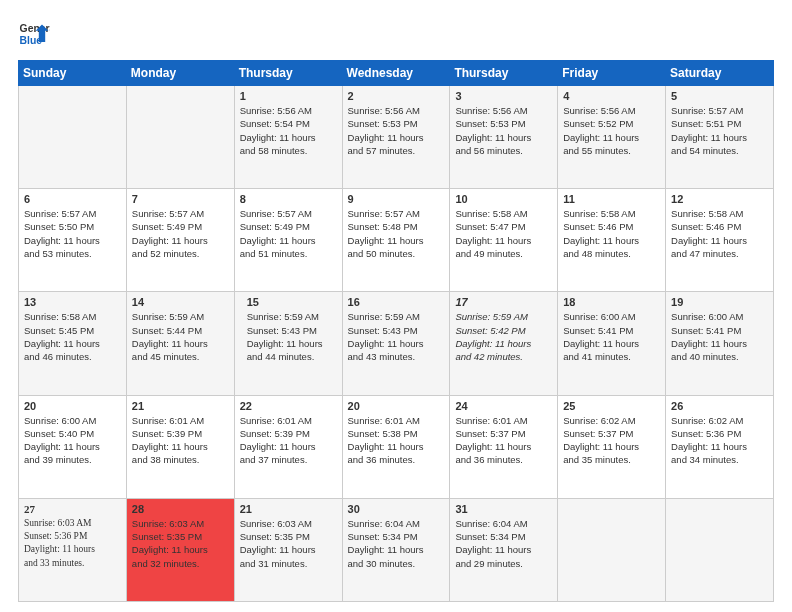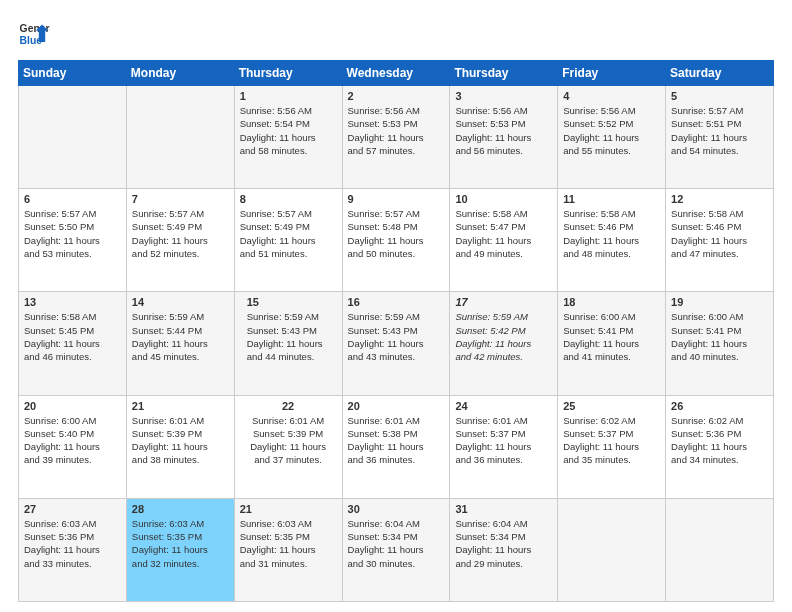--- a/index.html
+++ b/index.html
@@ -269,21 +269,21 @@
 Daylight: 11 hours
 and 39 minutes.</div>
           </td>
           <td style="background-color: rgb(255, 255, 255);">
             <span class="day-num">21</span>
             <div class="day-info" style="white-space: pre-line;">Sunrise: 6:01 AM
 Sunset: 5:39 PM
 Daylight: 11 hours
 and 38 minutes.</div>
           </td>
-          <td style="background-color: rgb(255, 255, 255); text-align: center;">
+          <td style="background-color: rgb(255, 255, 255);">
             <span class="day-num">22</span>
             <div class="day-info" style="white-space: pre-line;">Sunrise: 6:01 AM
 Sunset: 5:39 PM
 Daylight: 11 hours
 and 37 minutes.</div>
           </td>
           <td style="background-color: rgb(255, 255, 255);">
             <span class="day-num">20</span>
             <div class="day-info" style="white-space: pre-line;">Sunrise: 6:01 AM
 Sunset: 5:38 PM
@@ -306,28 +306,28 @@
           </td>
           <td style="background-color: rgb(255, 255, 255);">
             <span class="day-num">26</span>
             <div class="day-info" style="white-space: pre-line;">Sunrise: 6:02 AM
 Sunset: 5:36 PM
 Daylight: 11 hours
 and 34 minutes.</div>
           </td>
         </tr>
         <tr>
-          <td style="background-color: rgb(245, 245, 245);">
+          <td style="background-color: rgb(245, 245, 245); font-family: Liberation Serif, serif;">
             <span class="day-num">27</span>
             <div class="day-info" style="white-space: pre-line;">Sunrise: 6:03 AM
 Sunset: 5:36 PM
 Daylight: 11 hours
 and 33 minutes.</div>
           </td>
-          <td style="background-color: #7dd3fc;">
+          <td style="background-color: #ef4444;">
             <span class="day-num">28</span>
             <div class="day-info" style="white-space: pre-line;">Sunrise: 6:03 AM
 Sunset: 5:35 PM
 Daylight: 11 hours
 and 32 minutes.</div>
           </td>
           <td style="background-color: rgb(245, 245, 245);">
             <span class="day-num">21</span>
             <div class="day-info" style="white-space: pre-line;">Sunrise: 6:03 AM
 Sunset: 5:35 PM

